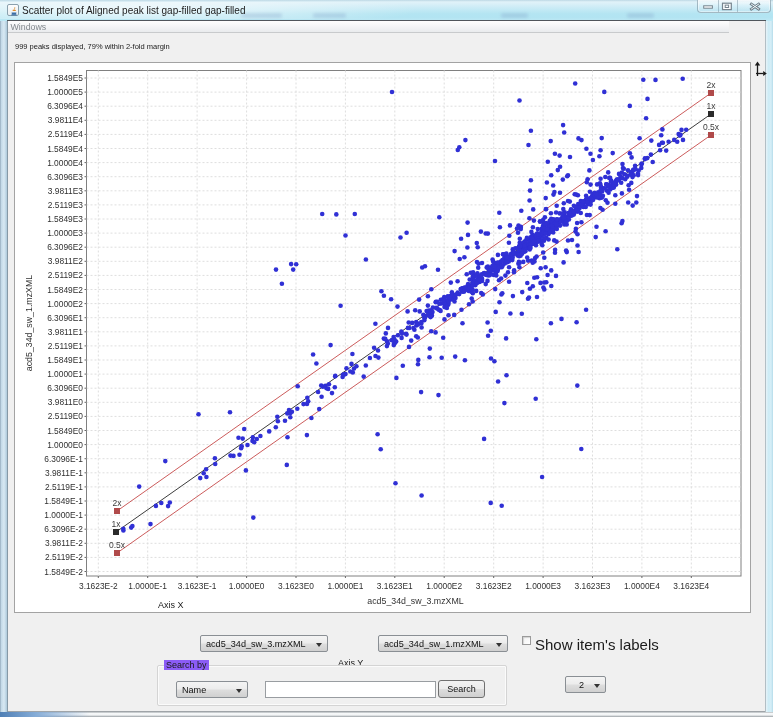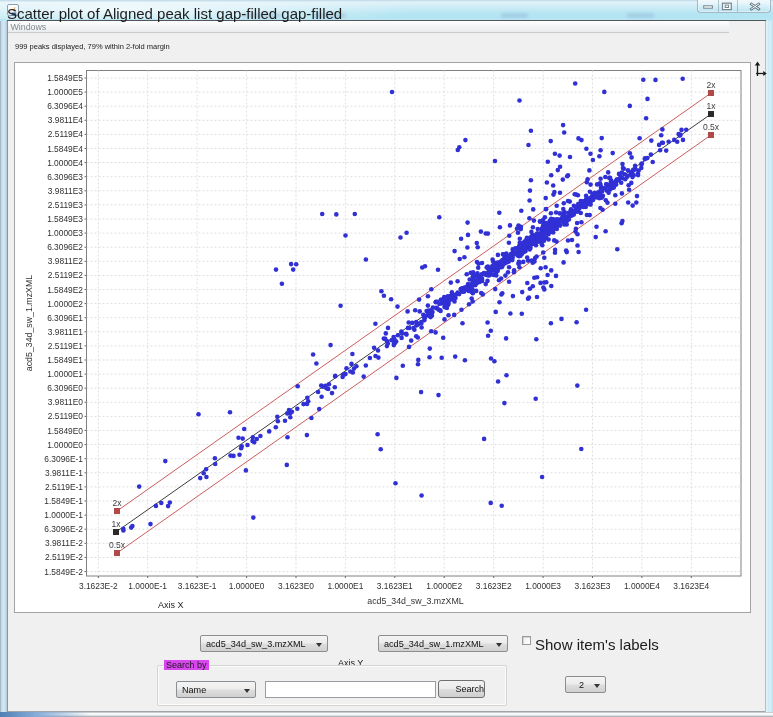--- a/index.html
+++ b/index.html
@@ -18,21 +18,21 @@
   background:linear-gradient(90deg,#93a9bb 0%,#c4dae8 18%,#d8e9f3 50%,#b0cbdc 85%,#68757f 100%)}
 #rightborder{left:765px;top:21px;width:8px;height:691px;
   background:linear-gradient(90deg,#99a3a9 0%,#e2f2f8 18%,#cdecf6 45%,#d6eef7 75%,#b5dcea 100%)}
 #bottomborder{left:0;top:712px;width:773px;height:5px;
   background:linear-gradient(180deg,#9aa0a4 0,#f7f9fa 1px,#f2f4f5 3px,#9aa1a5 5px)}
 #bottomborder .blue{position:absolute;left:0;top:0;width:90px;height:5px;
   background:linear-gradient(90deg,#4f7fb5 0,#84abd6 35px,rgba(220,235,245,0) 90px)}
 #winicon{left:7px;top:4px;width:12px;height:12px;border:1px solid #8aa0ad;border-radius:2px;
   background:linear-gradient(180deg,#fdfdfd,#e8eef1)}
 #winicon svg{position:absolute;left:0px;top:0px}
-#wintitle{left:7px;top:5px;font-size:15px;color:#1c1c1c;white-space:pre}
+#wintitle{left:22px;top:5px;font-size:10px;color:#1c1c1c;white-space:pre}
 
 #capbtns{left:697px;top:0;width:74px;height:13px;border:1px solid rgba(110,135,150,.55);border-top:none;
   border-radius:0 0 4px 4px;background:linear-gradient(180deg,rgba(255,255,255,.65),rgba(235,250,255,.25) 45%,rgba(190,220,235,.25));
   box-shadow:inset 0 0 0 1px rgba(255,255,255,.45)}
 .capdiv{position:absolute;top:0;width:1px;height:12px;background:rgba(110,135,150,.45)}
 
 #content-edge{left:7px;top:20px;width:759px;height:692px;border:1px solid #50565c;border-bottom:1px solid #9fa4a8;background:#f0f0f0}
 #menubar{left:8px;top:21px;width:721px;height:12px;
   background:linear-gradient(180deg,#fefefe,#f2f3f5 60%,#e9ebed);border-bottom:1px solid #c8cacc}
 #menubar span{position:absolute;left:2.5px;top:1px;font-size:8.8px;color:#82888d}
@@ -48,25 +48,25 @@
 .combo{position:absolute;height:17px;border:1px solid #8a8f94;border-radius:2px;
   background:linear-gradient(180deg,#f4f4f4,#ececec 48%,#dedede 52%,#d0d0d0);}
 .combo .txt{position:absolute;left:5px;top:3px;font-size:9.1px;color:#111;white-space:pre}
 .combo .arr{position:absolute;right:5px;top:6.5px;width:0;height:0;
   border-left:3.5px solid transparent;border-right:3.5px solid transparent;border-top:4px solid #333}
 #checkbox{left:522px;top:636px;width:9px;height:9px;background:linear-gradient(135deg,#f2f2f2,#fff);border:1px solid #9a9a9a;
   box-shadow:inset 1px 1px 1px rgba(0,0,0,.15)}
 #chklbl{left:535px;top:636px;font-size:15px;color:#1a1a1a}
 #groupbox{left:157px;top:665px;width:350px;height:41px;border:1px solid #d4d4d4;border-radius:2px;
   box-shadow:0 0 0 1px rgba(255,255,255,.7) inset}
-#grouplbl{left:164px;top:660px;font-size:9px;color:#1a1a1a;background:#d946ef;padding:0 2px}
+#grouplbl{left:164px;top:660px;font-size:9px;color:#1a1a1a;background:#8b5cf6;padding:0 2px}
 #textfield{left:265px;top:681px;width:171px;height:17px;background:#fff;border:1px solid #999da1}
 #searchbtn{left:438px;top:680px;width:47px;height:18px;border:1px solid #707070;border-radius:3px;
   background:linear-gradient(180deg,#f2f2f2,#ebebeb 48%,#dddddd 52%,#cfcfcf);
-  font-size:9px;color:#111;text-align:right;line-height:16px}
+  font-size:9px;color:#111;text-align:center;line-height:16px}
 </style>
 </head>
 <body>
 <div class="abs" id="titlebar">
     <div class="lite"></div>
 <div class="ghost" style="left:241px;width:41px"></div>
 <div class="ghost" style="left:313px;width:33px"></div>
 <div class="ghost" style="left:501px;width:27px"></div>
 <div class="ghost" style="left:627px;width:27px"></div>
 </div>
@@ -1277,21 +1277,21 @@
   </div>
 <div class="abs lbl" style="left:338px;top:658px">Axis Y</div>
 <div class="combo" style="left:378px;top:635px;width:130px">
     <span class="txt">acd5_34d_sw_1.mzXML</span>
     <span class="arr"></span>
   </div>
 <div class="abs" id="checkbox"></div>
 <div class="abs" id="chklbl">Show item's labels</div>
 <div class="abs" id="groupbox"></div>
 <div class="abs" id="grouplbl">Search by</div>
-<div class="combo" style="left:176px;top:681px;width:80px">
+<div class="combo" style="left:176px;top:681px;width:72px">
     <span class="txt">Name</span>
     <span class="arr"></span>
   </div>
 <div class="abs" id="textfield"></div>
 <div class="abs" id="searchbtn">Search</div>
 <div class="abs lbl" style="left:528px;top:718px">Fold (x)</div>
 <div class="combo" style="left:565px;top:676px;width:41px">
     <span class="txt" style="left:13px">2</span>
     <span class="arr"></span>
   </div>

